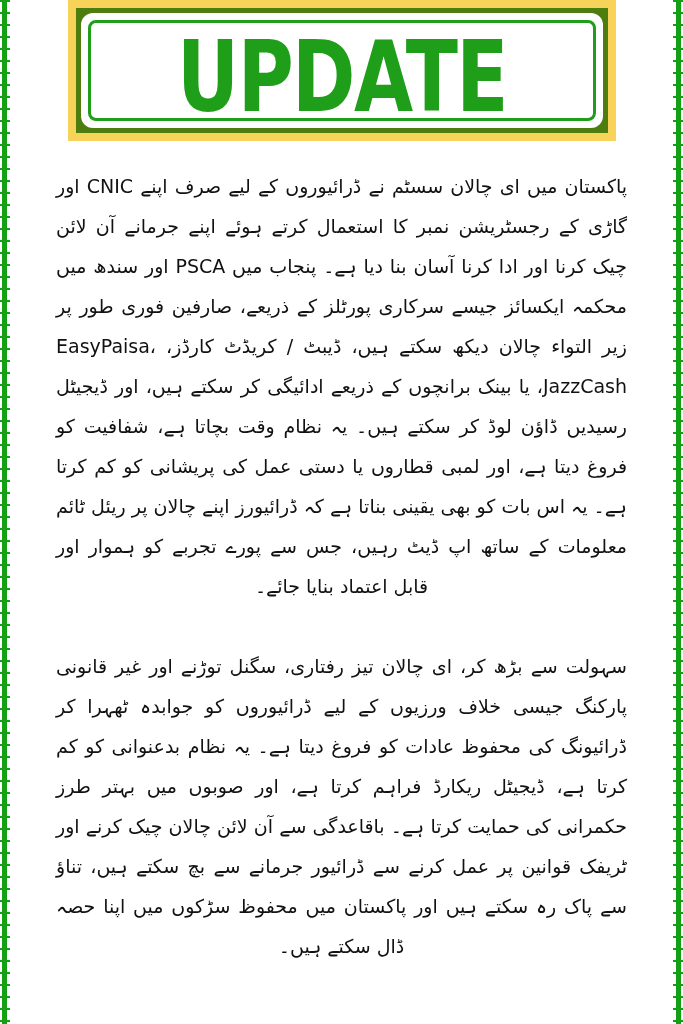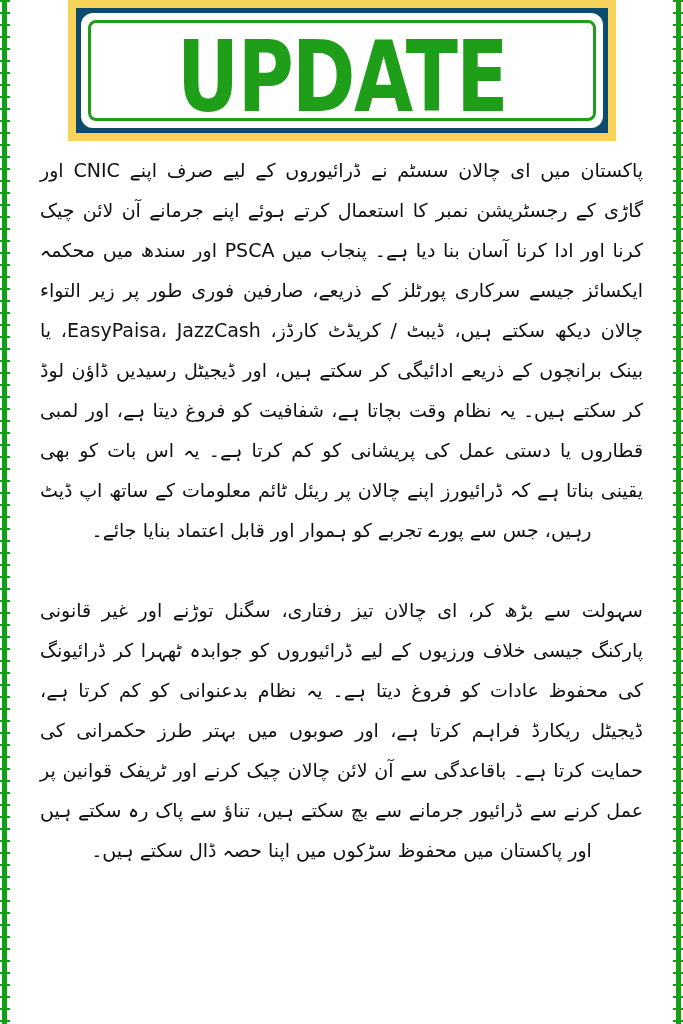--- a/index.html
+++ b/index.html
@@ -23,21 +23,21 @@
     }
     .border-left .border-ticks { left:0; }
     .border-right .border-ticks { right:0; }
 
     .banner {
       position:absolute; left:68px; top:0; width:548px; height:141px;
       background:#f7d35a;
     }
     .banner-inner {
       position:absolute; left:8px; top:8px; right:8px; bottom:8px;
-      background:#0c4a6e;
+      background:#4d7c0f;
       padding-left:39px;
     }
     .banner-frame {
       position:absolute; left:7px; top:7px; right:7px; bottom:7px;
       background:#ffffff; border-radius:10px;
       box-shadow: 0 0 0 2px #ffffff;
     }
     .banner-frame2 {
       position:absolute; left:5px; top:5px; right:5px; bottom:5px;
       border:3px solid #1f9e1a; border-radius:8px;
@@ -49,21 +49,21 @@
       letter-spacing:-2px; transform:scaleX(0.78);
     }
 
     .article {
       position:absolute; left:40px; right:40px; top:150px;
       direction:rtl; text-align:justify;
       font-family:"DejaVu Sans", sans-serif;
       font-size:19px; line-height:40px; color:#111;
     }
     .para { margin:0 0 40px 0; text-align-last:center; }
-    .para p { margin:0; }
+    .para p { margin:16px; }
   </style>
 </head>
 <body>
 
 <div class="border-left">
   <div class="border-ticks"></div>
   <div class="border-bar"></div>
 </div>
 <div class="border-right">
   <div class="border-ticks"></div>

